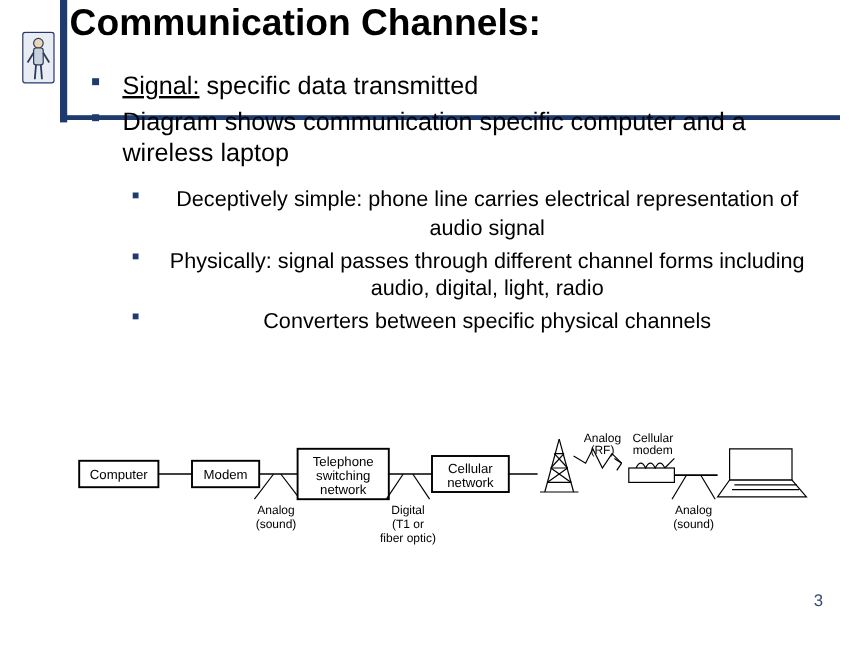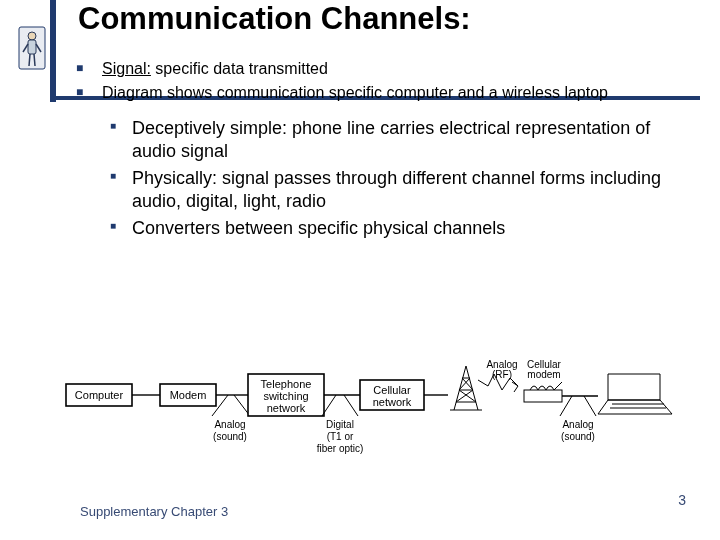--- a/index.html
+++ b/index.html
@@ -1,28 +1,28 @@
 <!DOCTYPE html>
 <html><head>
 <meta charset="utf-8">
 <style>
   * { box-sizing: border-box; margin: 0; padding: 0; }
   html, body { width: 720px; height: 540px; background: #ffffff; font-family: Arial, Helvetica, sans-serif; color: #000; }
   .slide { position: relative; width: 720px; height: 540px; padding: 0; }
-  .header { position: relative; padding: 2px 0 0 58px; margin-left: 20px; }
+  .header { position: relative; padding: 2px 0 0 58px; }
   .title { font-size: 31px; font-weight: bold; color: #000; line-height: 1.12; }
   .accent-icon { position: absolute; left: 18px; top: 26px; width: 28px; height: 44px; }
   .accent-bar { position: absolute; left: 50px; top: 0; width: 6px; height: 102px; background: #1f3a6e; }
   .underline { position: absolute; left: 50px; top: 96px; width: 650px; height: 4px; background: #1f3a6e; }
   .body { padding: 22px 40px 0 76px; }
   ul.b1 { list-style: none; }
-  ul.b1 > li { position: relative; padding-left: 26px; font-size: 16px; line-height: 1.25; margin-bottom: 4px; }
+  ul.b1 > li { position: relative; padding-left: 26px; font-size: 21px; line-height: 1.25; margin-bottom: 4px; }
   ul.b1 > li::before { content: "■"; position: absolute; left: 0; top: 2px; font-size: 12px; color: #1f3a6e; }
   ul.b2 { list-style: none; margin: 14px 0 0 34px; }
-  ul.b2 > li { position: relative; padding-left: 22px; font-size: 18px; line-height: 1.28; margin-bottom: 4px; }
+  ul.b2 > li { position: relative; padding-left: 22px; font-size: 18px; line-height: 1.28; margin-bottom: 4px; text-align: center; }
   ul.b2 > li::before { content: "■"; position: absolute; left: 0; top: 3px; font-size: 10px; color: #1f3a6e; }
   .u { text-decoration: underline; }
   .diagram { position: absolute; left: 64px; top: 360px; width: 610px; height: 108px; }
   .footer { position: absolute; left: 80px; bottom: 20px; font-size: 13px; color: #374a74; line-height: 1.25; }
   .pagenum { position: absolute; right: 34px; bottom: 32px; font-size: 14px; color: #374a74; }
 
   
   .dg { font-family: Arial, sans-serif; }
   .dbox { stroke:#000; stroke-width:1.6; fill:#fff; }
   .dtxt { font-size:11px; text-anchor:middle; }
@@ -143,17 +143,17 @@
 
     <g>
       <polygon class="thin" points="544,14 596,14 596,40 544,40" fill="#fff"></polygon>
       <polygon class="thin" points="544,40 596,40 608,54 534,54" fill="#fff"></polygon>
       <line class="thin" x1="548" y1="44" x2="600" y2="44"></line>
       <line class="thin" x1="546" y1="48" x2="602" y2="48"></line>
     </g>
   </svg>
 
   <div class="footer">
-    <span>Supplementary Chapter 3</span><br>
+    <br>
   </div>
   <div class="pagenum">3</div>
 
 </div>
 
 </body></html>

